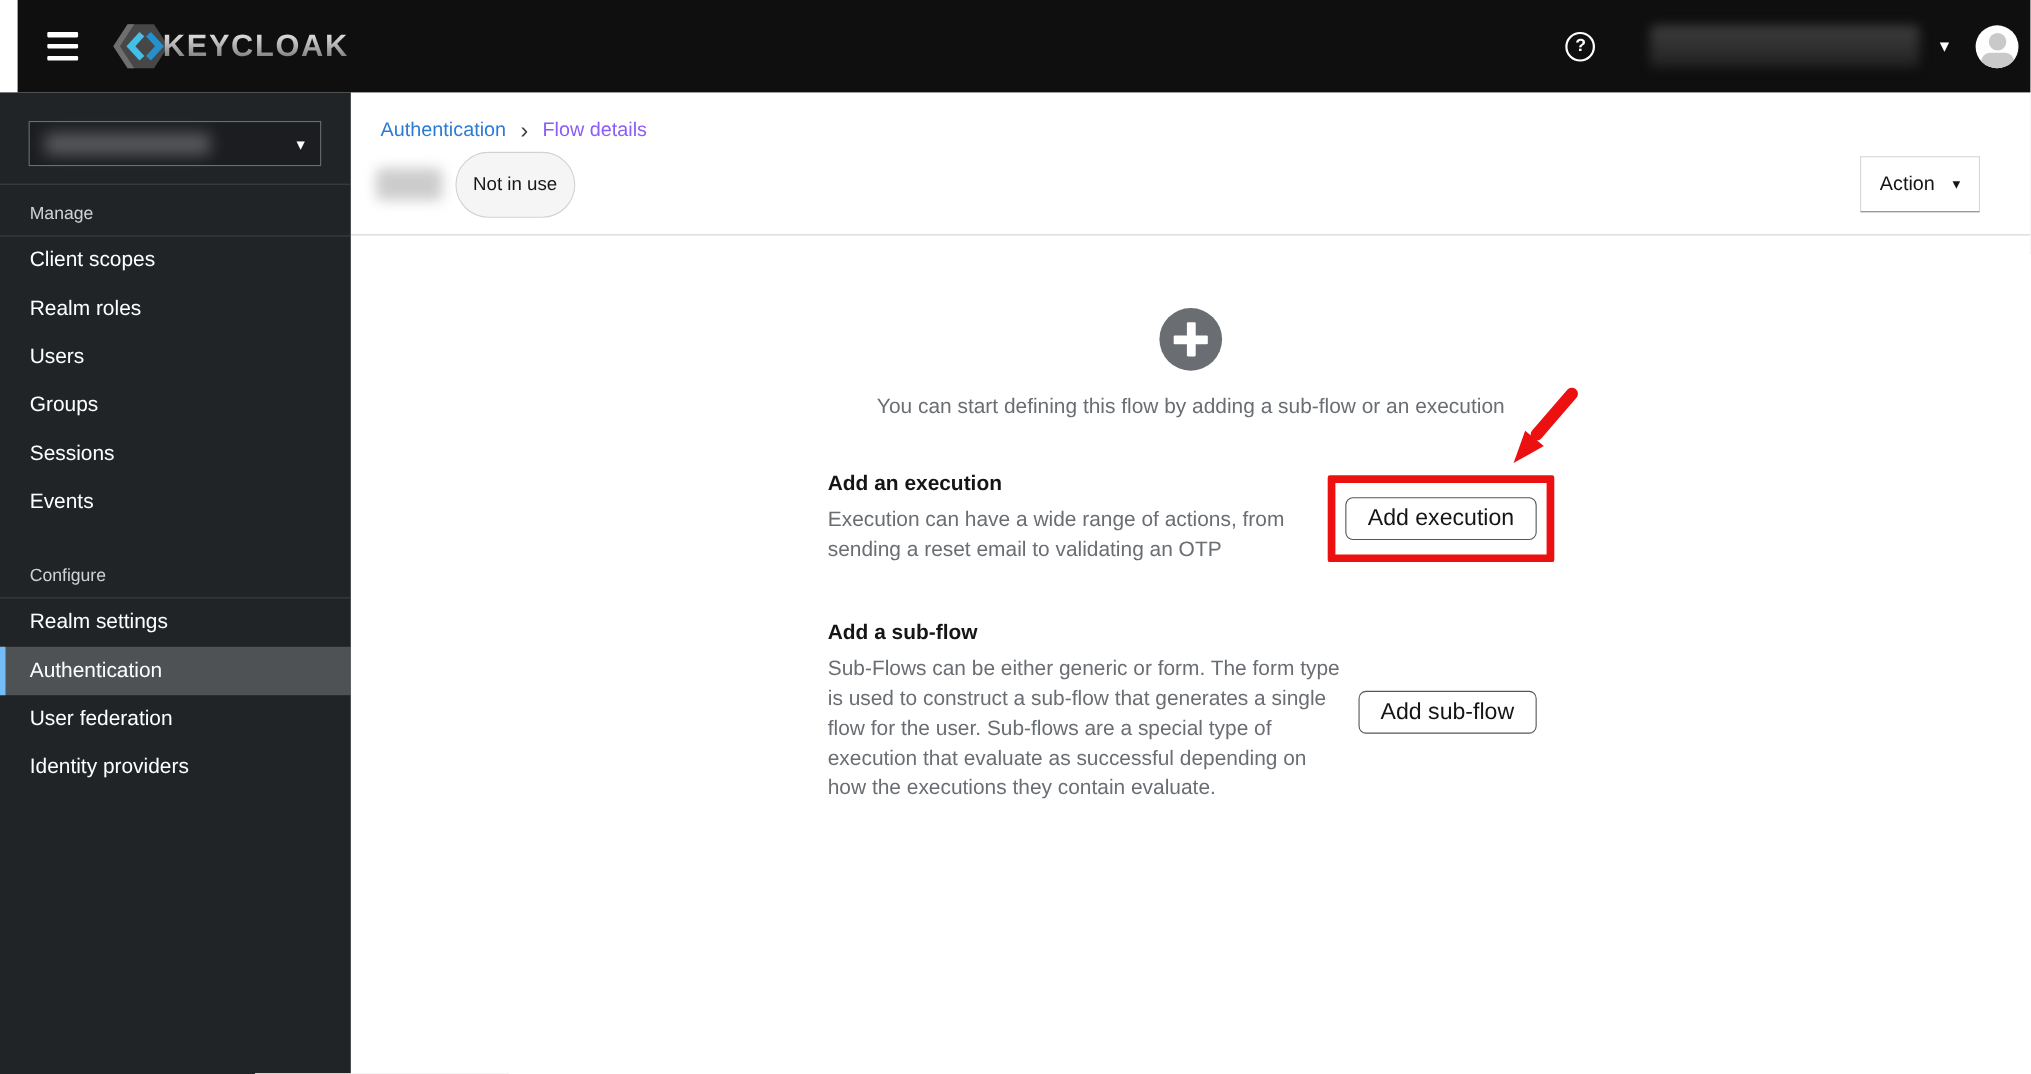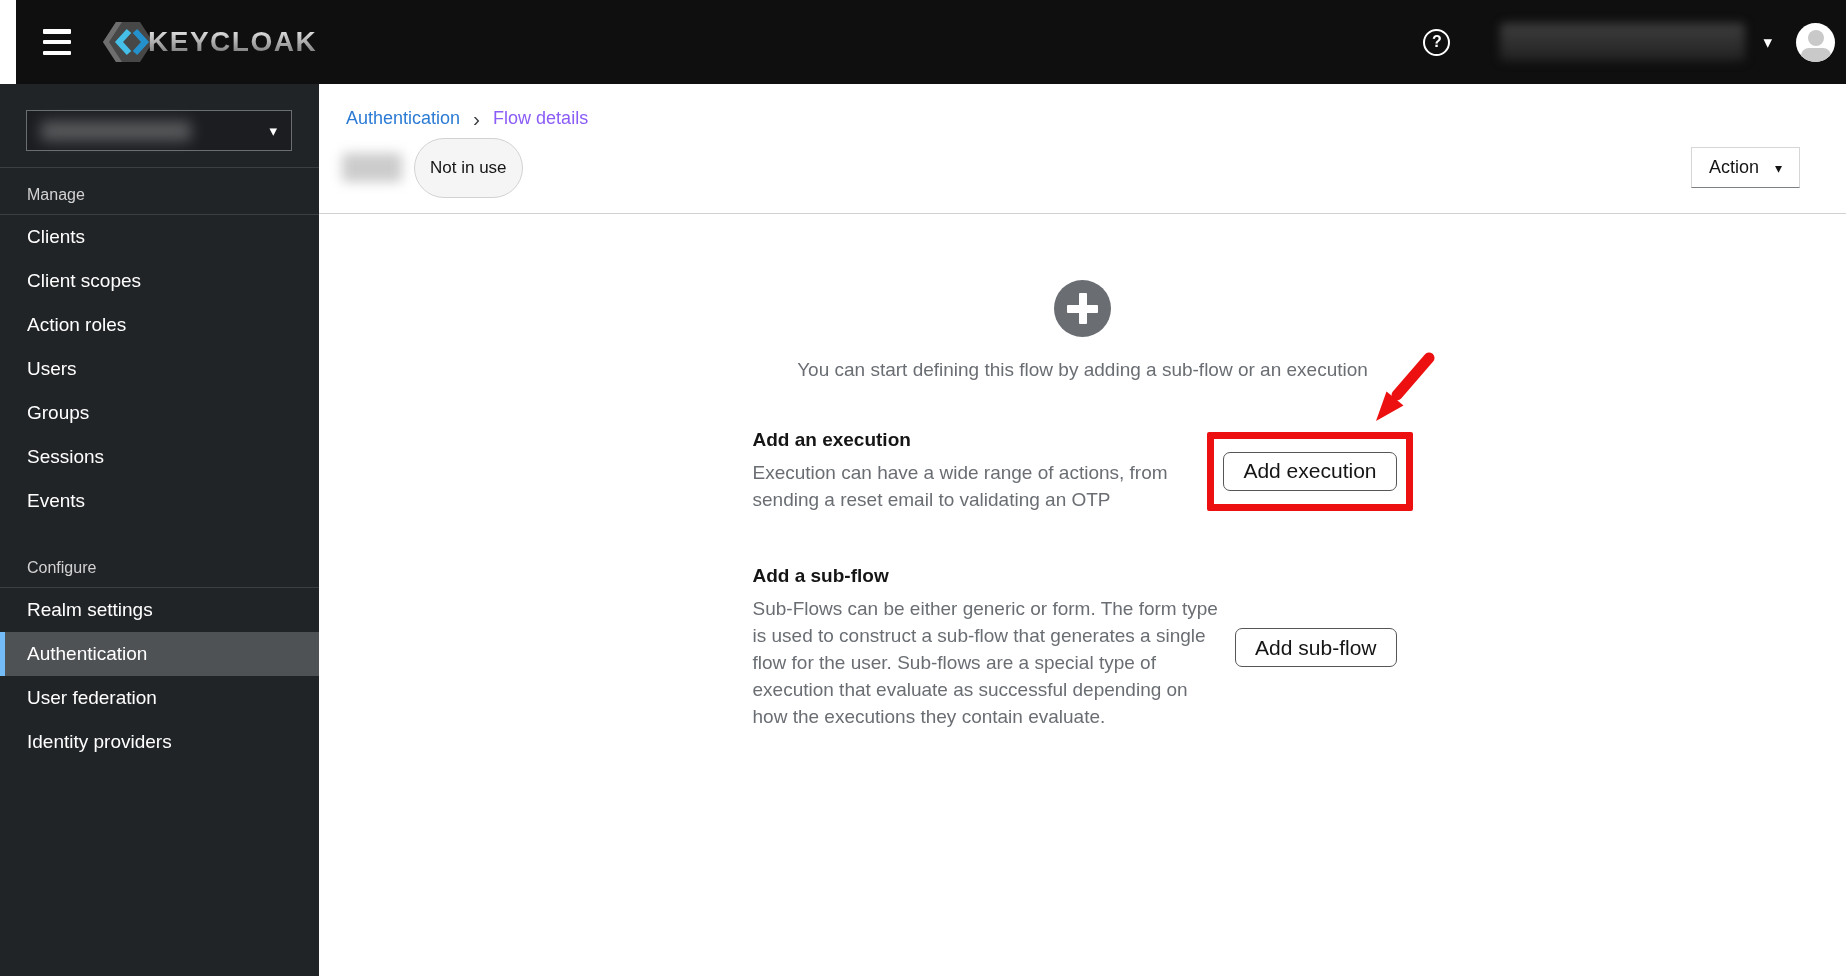--- a/index.html
+++ b/index.html
@@ -44,21 +44,21 @@
   
   .content { position:absolute; top:84px; left:319px; width:1527px; height:892px; background:#fff; }
   .breadcrumb { display:flex; align-items:center; padding:24px 0 0 27px; font-size:18px; }
   .crumb-link { color:#2b7bd4; text-decoration:none; cursor:pointer; }
   .crumb-sep { color:#3c3f42; font-size:21px; margin:0 13px; line-height:18px; }
   .crumb-current { color:#8b5cf6; }
   .title-row { display:flex; align-items:center; margin:18px 46px 0 23px; height:41px; }
   .title-blur { width:60px; height:29px; background:#cccccc; filter:blur(6px); border-radius:4px; }
   .status-badge { margin-left:12px; background:#f5f5f5; border:1px solid #d2d2d2; border-radius:30px;
     padding:19px 15px; font-size:17px; color:#151515; }
-  .action-btn { margin-left:auto; height:41px; background:#fff; border:1px solid #d6d6d6; border-bottom:1px solid #7e8184;
+  .action-btn { margin-left:auto; height:51px; background:#fff; border:1px solid #d6d6d6; border-bottom:1px solid #7e8184;
     padding:0 17px; font-size:18px; color:#151515; display:flex; align-items:center; cursor:pointer;
     font-family:inherit; }
   .action-btn .caret { margin-left:16px; font-size:14px; font-family:"DejaVu Sans",sans-serif; }
   .page-divider { border:none; border-top:1px solid #d2d2d2; margin-top:25px; }
 
   
   .empty-state { text-align:center; padding-top:66px; }
   .plus-circle { width:57px; height:57px; border-radius:50%; background:#6a6e73; margin:0 auto; position:relative; }
   .plus-circle .h { position:absolute; top:24.5px; left:13px; width:31px; height:8px; background:#fff; border-radius:1px; }
   .plus-circle .v { position:absolute; top:13px; left:24.5px; width:8px; height:31px; background:#fff; border-radius:1px; }
@@ -112,23 +112,22 @@
 
   <nav class="sidebar">
     <div class="realm-select">
       <div class="realm-blur"></div>
       <span class="caret">▾</span>
     </div>
     <hr class="side-divider">
 
     <div class="nav-section-title">Manage</div>
     <hr class="side-divider" style="margin-top:0;">
-    <a class="nav-item">Clients</a>
     <a class="nav-item">Client scopes</a>
-    <a class="nav-item">Action roles</a>
+    <a class="nav-item">Realm roles</a>
     <a class="nav-item">Users</a>
     <a class="nav-item">Groups</a>
     <a class="nav-item">Sessions</a>
     <a class="nav-item">Events</a>
 
     <div class="section-gap"></div>
     <div class="nav-section-title" style="padding-top:0;">Configure</div>
     <hr class="side-divider" style="margin-top:0;">
     <a class="nav-item">Realm settings</a>
     <a class="nav-item selected">Authentication</a>

